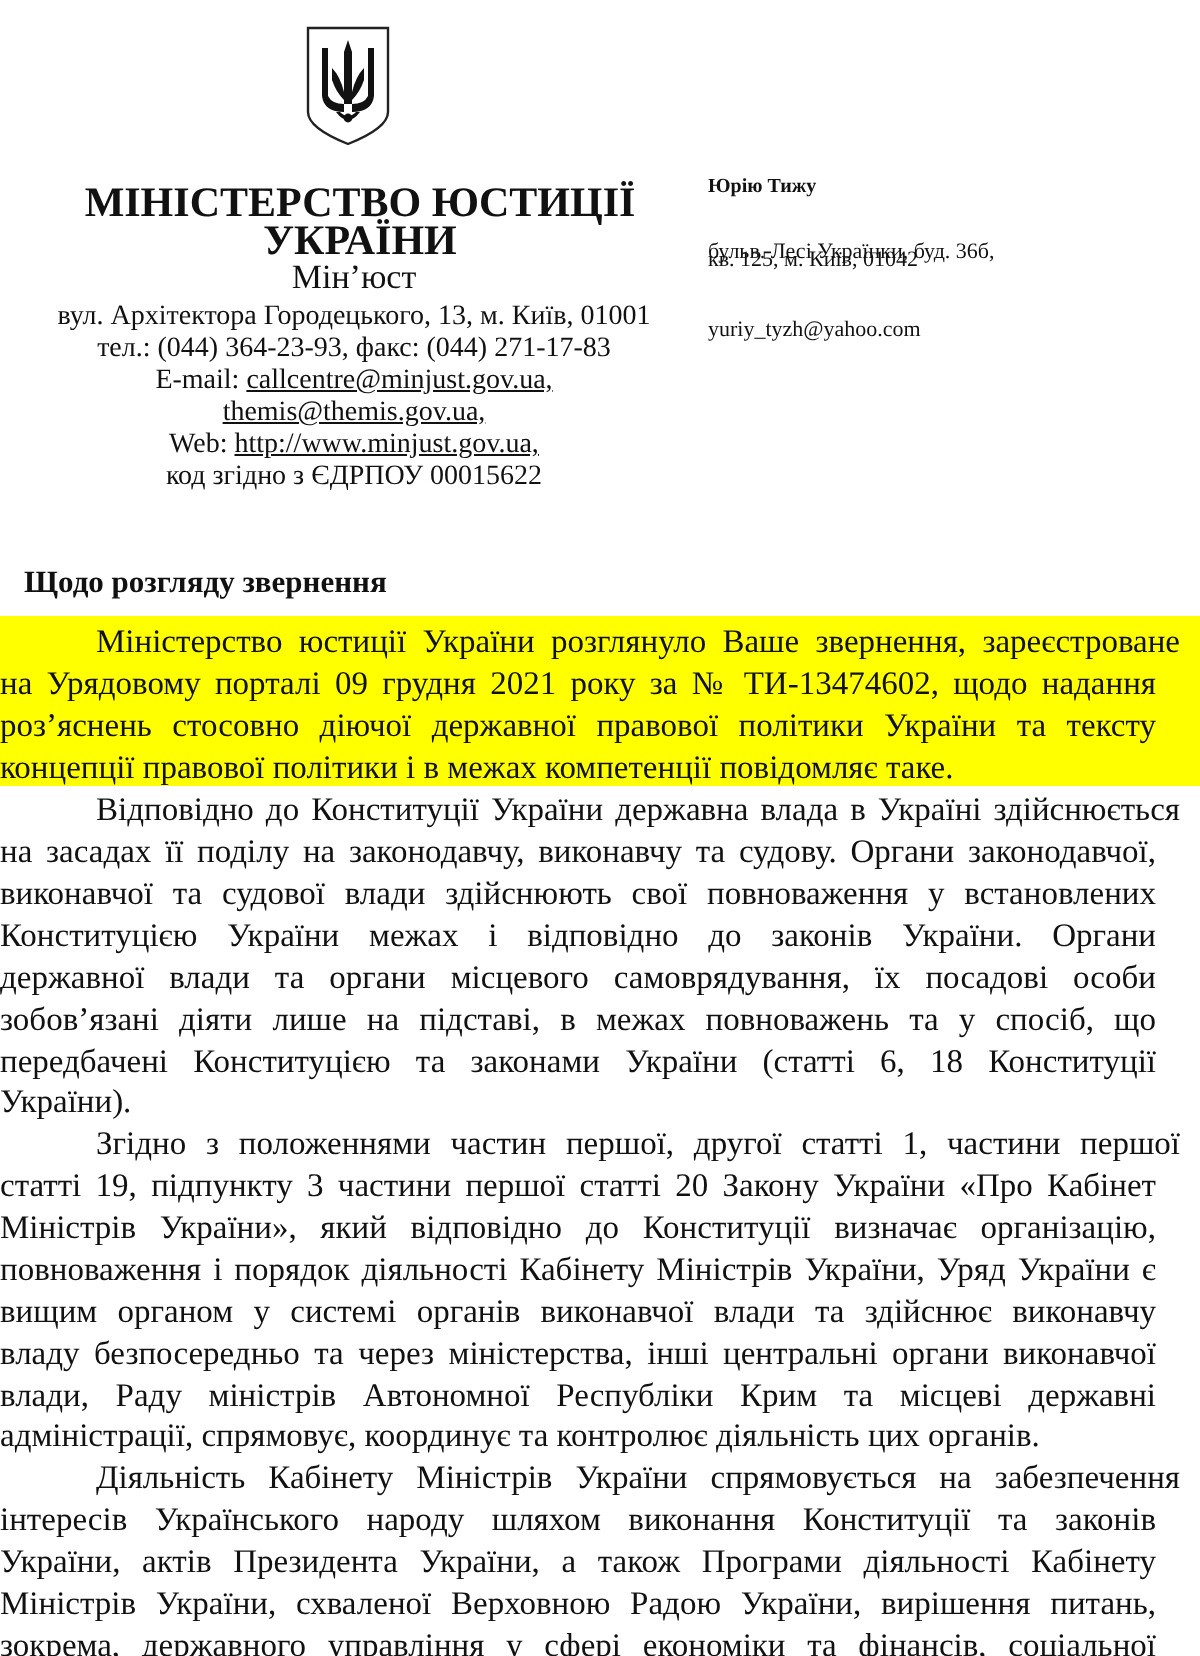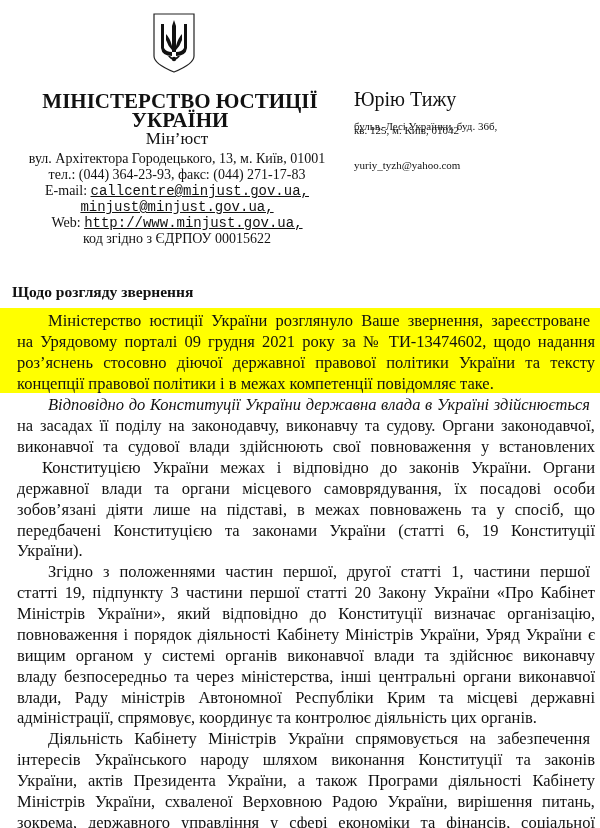--- a/index.html
+++ b/index.html
@@ -11,29 +11,29 @@
     .center { text-align: center; }
     #coat {
       left: 152px; top: 12px; width: 44px; height: 62px;
     }
     .org-name {
       left: 20px; width: 320px; font-weight: bold; font-size: 21px; line-height: 19px;
     }
     .sender-line {
       left: 12px; width: 330px; font-size: 14px; line-height: 16px; white-space: nowrap;
     }
-    .u { text-decoration: underline; font-family: Liberation Mono, monospace; }
-    .recipient-name { left: 354px; top: 88px; font-size: 20px; font-weight: normal; }
+    .u { text-decoration: underline; }
+    .recipient-name { left: 354px; top: 88px; font-size: 10px; font-weight: bold; }
     .recipient-line { left: 354px; font-size: 11px; line-height: 16px; white-space: nowrap; }
     .subject { left: 12px; top: 283px; font-size: 15.5px; font-weight: bold; }
     .highlight {
       left: 0px; top: 308px; width: 600px; height: 85px; background: #ffff00;
     }
     .para-line {
-      left: 17px; width: 578px; font-size: 16.5px; line-height: 21.3px;
+      left: 0; width: 578px; font-size: 16.5px; line-height: 21.3px;
       text-align: justify; text-align-last: justify; white-space: nowrap;
     }
     .para-line.last { text-align-last: left; }
     .para-line.indent { left: 48px; width: 542px; }
   </style>
 </head>
 <body>
 
 <div id="coat" class="abs">
   <svg width="44" height="62" viewBox="0 0 44 62">
@@ -50,48 +50,48 @@
 
 <div class="abs org-name center" style="top:92px;">МІНІСТЕРСТВО ЮСТИЦІЇ</div>
 <div class="abs org-name center" style="top:111px;">УКРАЇНИ</div>
 <div class="abs sender-line center" style="top:131px; font-size:17px;">Мін’юст</div>
 <div class="abs sender-line center" style="top:151px;">вул. Архітектора Городецького, 13, м. Київ, 01001</div>
 <div class="abs sender-line center" style="top:167px;">тел.: (044) 364-23-93, факс: (044) 271-17-83</div>
 <div class="abs sender-line center" style="top:183px;">
   <span>E-mail: </span><span class="u">callcentre@minjust.gov.ua,</span>
 </div>
 <div class="abs sender-line center" style="top:199px;">
-  <span class="u">minjust@minjust.gov.ua,</span>
+  <span class="u">themis@themis.gov.ua,</span>
 </div>
 <div class="abs sender-line center" style="top:215px;">
   <span>Web: </span><span class="u">http://www.minjust.gov.ua,</span>
 </div>
 <div class="abs sender-line center" style="top:231px;">код згідно з ЄДРПОУ 00015622</div>
 
 <div class="abs recipient-name">Юрію Тижу</div>
 <div class="abs recipient-line" style="top:118px;">бульв. Лесі Українки, буд. 36б,</div>
 <div class="abs recipient-line" style="top:122px;">кв. 125, м. Київ, 01042</div>
 <div class="abs recipient-line" style="top:157px;">yuriy_tyzh@yahoo.com</div>
 
 <div class="abs subject">Щодо розгляду звернення</div>
 
 <div class="abs highlight" style="background: rgb(255, 255, 0);"></div>
 
 <div class="abs para-line indent" style="top: 310px; white-space: nowrap;"><span style="white-space: nowrap; word-spacing: 0px;">Міністерство юстиції України розглянуло Ваше звернення, зареєстроване</span></div>
 <div class="abs para-line" style="top: 331px; white-space: nowrap;"><span style="white-space: nowrap; word-spacing: 0px;">на Урядовому порталі 09 грудня 2021 року за № ТИ-13474602, щодо надання</span></div>
 <div class="abs para-line" style="top: 352px; white-space: nowrap;"><span style="white-space: nowrap; word-spacing: 0px;">роз’яснень стосовно діючої державної правової політики України та тексту</span></div>
 <div class="abs para-line last" style="top:373px;">концепції правової політики і в межах компетенції повідомляє таке.</div>
 
-<div class="abs para-line indent" style="top: 394px; white-space: nowrap; font-style: italic;"><span style="white-space: nowrap; word-spacing: 0px;">Відповідно до Конституції України державна влада в Україні здійснюється</span></div>
+<div class="abs para-line indent" style="top: 394px; white-space: nowrap;"><span style="white-space: nowrap; word-spacing: 0px;">Відповідно до Конституції України державна влада в Україні здійснюється</span></div>
 <div class="abs para-line" style="top: 415px; white-space: nowrap;"><span style="white-space: nowrap; word-spacing: 0px;">на засадах її поділу на законодавчу, виконавчу та судову. Органи законодавчої,</span></div>
 <div class="abs para-line" style="top: 436px; white-space: nowrap;"><span style="white-space: nowrap; word-spacing: 0px;">виконавчої та судової влади здійснюють свої повноваження у встановлених</span></div>
-<div class="abs para-line" style="top: 457px; white-space: nowrap;"><span style="white-space: nowrap; word-spacing: 0px; margin-left: 25px;">Конституцією України межах і відповідно до законів України. Органи</span></div>
+<div class="abs para-line" style="top: 457px; white-space: nowrap;"><span style="white-space: nowrap; word-spacing: 0px;">Конституцією України межах і відповідно до законів України. Органи</span></div>
 <div class="abs para-line" style="top: 478px; white-space: nowrap;"><span style="white-space: nowrap; word-spacing: 0px;">державної влади та органи місцевого самоврядування, їх посадові особи</span></div>
 <div class="abs para-line" style="top: 499px; white-space: nowrap;"><span style="white-space: nowrap; word-spacing: 0px;">зобов’язані діяти лише на підставі, в межах повноважень та у спосіб, що</span></div>
-<div class="abs para-line" style="top: 520px; white-space: nowrap;"><span style="white-space: nowrap; word-spacing: 0px;">передбачені Конституцією та законами України (статті 6, 19 Конституції</span></div>
+<div class="abs para-line" style="top: 520px; white-space: nowrap;"><span style="white-space: nowrap; word-spacing: 0px;">передбачені Конституцією та законами України (статті 6, 18 Конституції</span></div>
 <div class="abs para-line last" style="top:540px;">України).</div>
 
 <div class="abs para-line indent" style="top: 561px; white-space: nowrap;"><span style="white-space: nowrap; word-spacing: 0px;">Згідно з положеннями частин першої, другої статті 1, частини першої</span></div>
 <div class="abs para-line" style="top: 582px; white-space: nowrap;"><span style="white-space: nowrap; word-spacing: 0px;">статті 19, підпункту 3 частини першої статті 20 Закону України «Про Кабінет</span></div>
 <div class="abs para-line" style="top: 603px; white-space: nowrap;"><span style="white-space: nowrap; word-spacing: 0px;">Міністрів України», який відповідно до Конституції визначає організацію,</span></div>
 <div class="abs para-line" style="top: 624px; white-space: nowrap;"><span style="white-space: nowrap; word-spacing: 0px;">повноваження і порядок діяльності Кабінету Міністрів України, Уряд України є</span></div>
 <div class="abs para-line" style="top: 645px; white-space: nowrap;"><span style="white-space: nowrap; word-spacing: 0px;">вищим органом у системі органів виконавчої влади та здійснює виконавчу</span></div>
 <div class="abs para-line" style="top: 666px; white-space: nowrap;"><span style="white-space: nowrap; word-spacing: 0px;">владу безпосередньо та через міністерства, інші центральні органи виконавчої</span></div>
 <div class="abs para-line" style="top: 687px; white-space: nowrap;"><span style="white-space: nowrap; word-spacing: 0px;">влади, Раду міністрів Автономної Республіки Крим та місцеві державні</span></div>
 <div class="abs para-line last" style="top:707px;">адміністрації, спрямовує, координує та контролює діяльність цих органів.</div>

